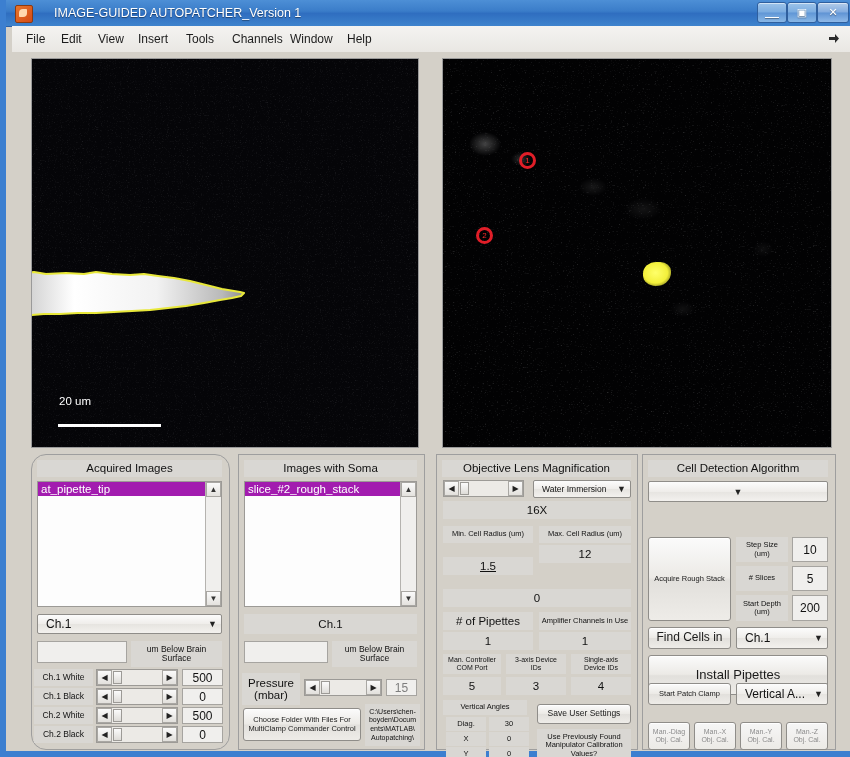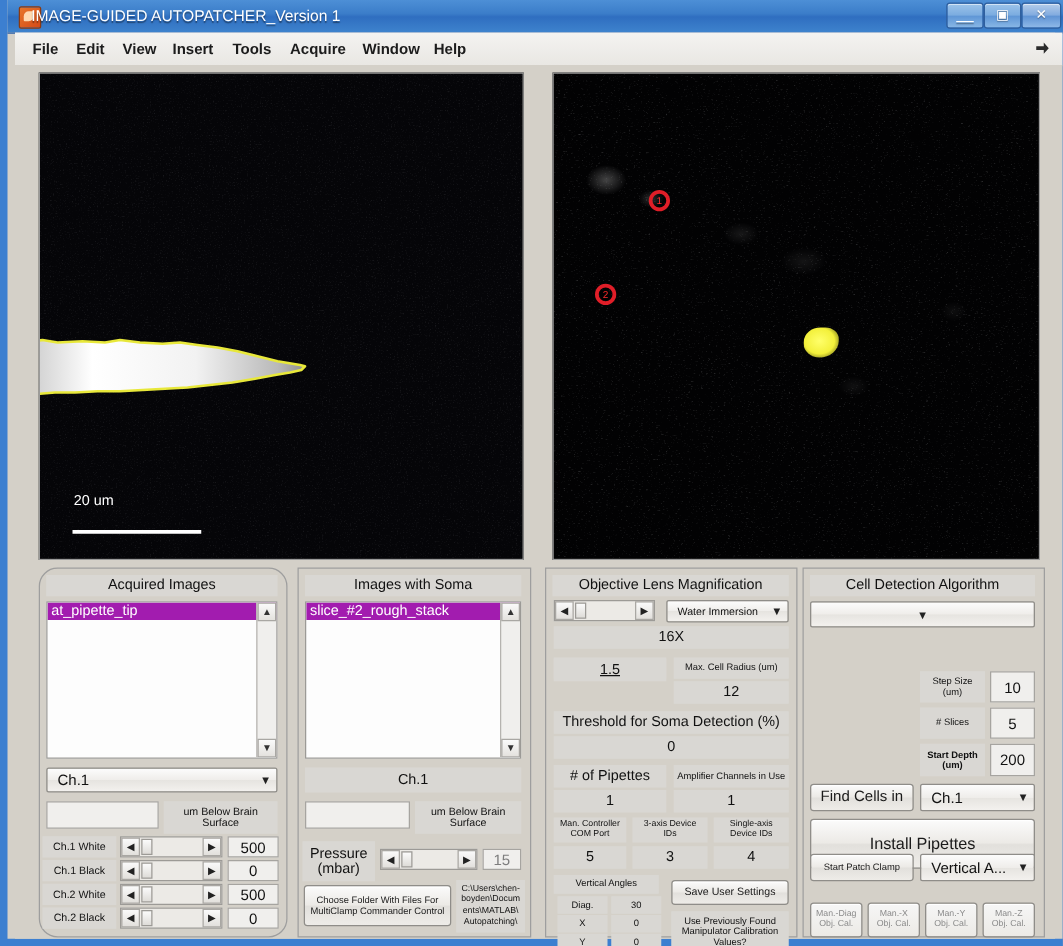--- a/index.html
+++ b/index.html
@@ -26,21 +26,21 @@
   #title-icon{
     position:absolute;left:9px;top:5px;width:16px;height:16px;
     background:linear-gradient(135deg,#e8762a 0%,#d44a17 100%);
     border:1px solid #8c3a10;border-radius:2px;
   }
   #title-icon::after{
     content:"";position:absolute;left:3px;top:3px;width:8px;height:8px;
     background:#ffd9b0;border-radius:50% 10% 50% 10%;
   }
   #title-text{
-    position:absolute;left:19px;top:4px;height:18px;line-height:18px;
+    position:absolute;left:48px;top:4px;height:18px;line-height:18px;
     font-size:12.5px;color:#ffffff;white-space:nowrap;
     text-shadow:0 1px 1px rgba(0,0,0,.45);
   }
   .winbtn{
     position:absolute;top:2px;width:28px;height:19px;
     background:linear-gradient(to bottom,#9dc4ea 0%,#7bace0 48%,#5f96d6 52%,#88b7e6 100%);
     border:1px solid #2f5f9e;border-radius:3px;
     box-shadow:inset 0 1px 0 rgba(255,255,255,.55);
     cursor:pointer;
   }
@@ -55,21 +55,21 @@
   }
   #btn-min span{line-height:26px;font-size:14px;}
   
   #menubar{
     position:absolute;left:6px;top:26px;width:838px;height:26px;
     background:linear-gradient(to bottom,#f4f3f1 0%,#e9e7e3 100%);
     border-bottom:1px solid #b9b6b0;
   }
   .menu-item{
     position:absolute;top:4px;height:18px;line-height:18px;
-    font-size:12px;color:#1c1c1c;padding:0 6px;cursor:default;white-space:nowrap;font-weight:bold;
+    font-size:12px;color:#1c1c1c;padding:0 6px;cursor:default;white-space:nowrap;
   }
   #menu-arrow{
     position:absolute;right:10px;top:7px;width:12px;height:12px;cursor:pointer;
   }
   
   #client{
     position:absolute;left:6px;top:52px;width:838px;height:699px;
     background:#d4d0c8;
   }
   
@@ -210,21 +210,21 @@
       <span>✕</span>
     </div>
   </div>
 
   <div id="menubar">
     <div class="menu-item" style="left:8px">File</div>
     <div class="menu-item" style="left:43px">Edit</div>
     <div class="menu-item" style="left:80px">View</div>
     <div class="menu-item" style="left:120px">Insert</div>
     <div class="menu-item" style="left:168px">Tools</div>
-    <div class="menu-item" style="left:214px">Acquire</div>
+    <div class="menu-item" style="left:214px">Channels</div>
     <div class="menu-item" style="left:272px">Window</div>
     <div class="menu-item" style="left:329px">Help</div>
     <svg id="menu-arrow" viewBox="0 0 12 12">
       <path d="M1 4 H7 V1 L11 5.5 L7 10 V7 H1 Z" fill="#2b2b2b"></path>
     </svg>
   </div>
 
   <div id="client">
 
     <div class="axes" id="axes-left">
@@ -386,24 +386,23 @@
       </div>
       <div class="popup small" style="left:96px;top:25px;width:98px;height:18px;">
         <span class="lab">Water Immersion</span>
         <span class="arr">▼</span>
       </div>
 
       <div class="txt" style="left:6px;top:46px;width:188px;height:18px;">16X</div>
 
       <div class="txt xsmall" style="left:6px;top:71px;width:90px;height:17px;">Min. Cell Radius (um)</div>
       <div class="txt xsmall" style="left:102px;top:71px;width:92px;height:17px;">Max. Cell Radius (um)</div>
-      <div class="txt" style="left:6px;top:72px;width:90px;height:18px;text-decoration:underline;">1.5</div>
+      <div class="txt" style="left:6px;top:102px;width:90px;height:18px;text-decoration:underline;">1.5</div>
       <div class="txt" style="left:102px;top:90px;width:92px;height:18px;">12</div>
 
-      <div class="txt" style="left:6px;top:114px;width:188px;height:18px;">Threshold for Soma Detection (%)</div>
       <div class="txt" style="left:6px;top:134px;width:188px;height:18px;">0</div>
 
       <div class="txt" style="left:6px;top:157px;width:90px;height:18px;"># of Pipettes</div>
       <div class="txt xsmall" style="left:102px;top:157px;width:92px;height:18px;">Amplifier Channels in Use</div>
       <div class="txt" style="left:6px;top:177px;width:90px;height:18px;">1</div>
       <div class="txt" style="left:102px;top:177px;width:92px;height:18px;">1</div>
 
       <div class="txt tiny" style="left:6px;top:199px;width:58px;height:20px;">Man. Controller
 COM Port</div>
       <div class="txt tiny" style="left:69px;top:199px;width:60px;height:20px;">3-axis Device
@@ -432,29 +431,30 @@
 
     <div class="panel" id="panel-cell">
       <div class="txt" style="left:5px;top:5px;width:180px;height:17px;">Cell Detection Algorithm</div>
 
       <div class="popup" style="left:5px;top:26px;width:180px;height:21px;flex-direction:column;">
         <span class="lab">SynD</span>
         <span class="arr">▼</span>
       </div>
 
 
+      <div class="btn xsmall" style="left:5px;top:82px;width:83px;height:84px;">Acquire Rough Stack</div>
 
       <div class="txt xsmall" style="left:93px;top:82px;width:52px;height:25px;">Step Size
 (um)</div>
       <div class="edit" style="left:149px;top:82px;width:36px;height:25px;">10</div>
 
       <div class="txt xsmall" style="left:93px;top:111px;width:52px;height:25px;"># Slices</div>
       <div class="edit" style="left:149px;top:111px;width:36px;height:25px;">5</div>
 
-      <div class="txt xsmall" style="left:93px;top:140px;width:52px;height:26px;font-weight:bold;">Start Depth
+      <div class="txt xsmall" style="left:93px;top:140px;width:52px;height:26px;">Start Depth
 (um)</div>
       <div class="edit" style="left:149px;top:140px;width:36px;height:26px;">200</div>
 
       <div class="btn" style="left:5px;top:172px;width:83px;height:22px;">Find Cells in</div>
       <div class="popup" style="left:93px;top:172px;width:92px;height:22px;">
         <span class="lab">Ch.1</span>
         <span class="arr">▼</span>
       </div>
 
       <div class="btn" style="left:5px;top:200px;width:180px;height:40px;font-size:13px;">Install Pipettes</div>

